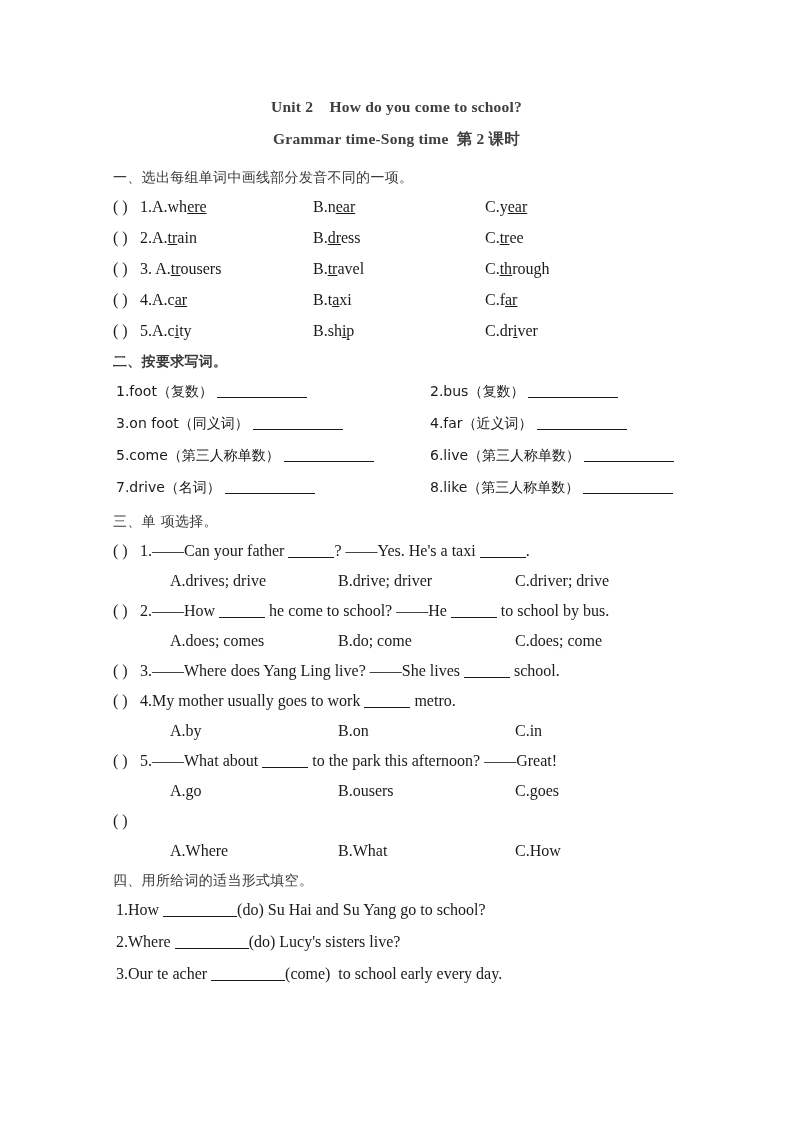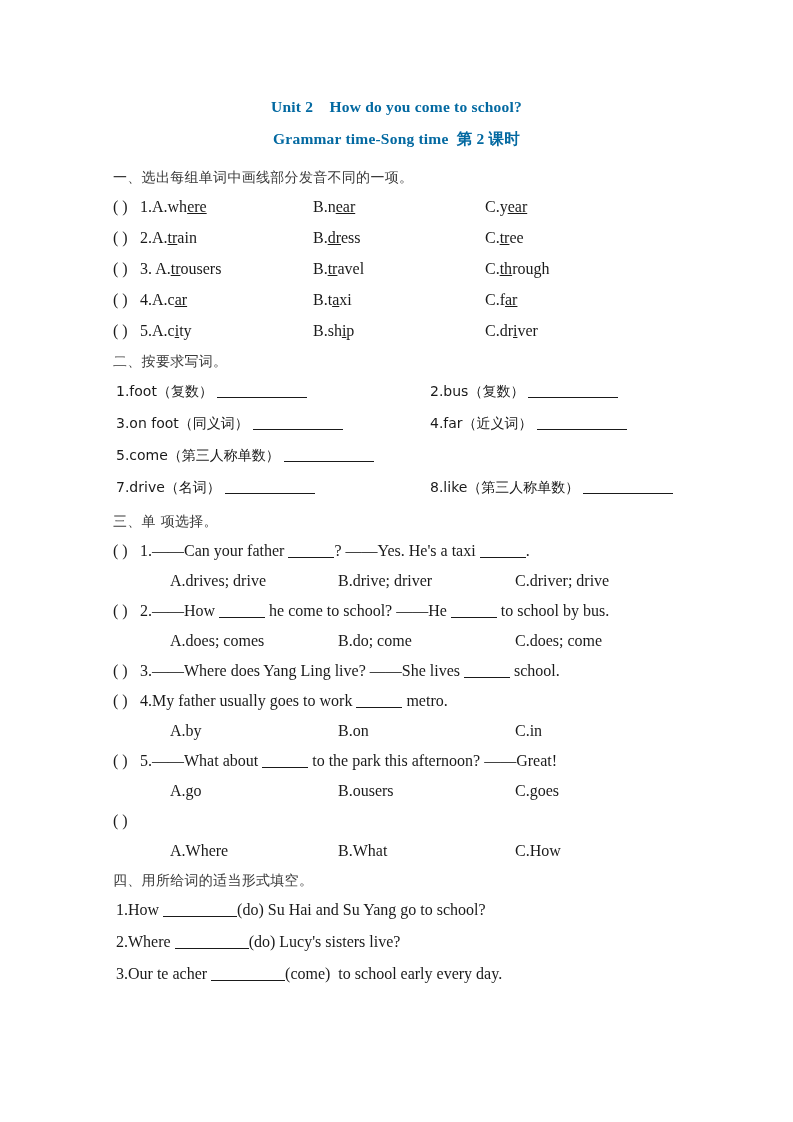--- a/index.html
+++ b/index.html
@@ -27,21 +27,21 @@
     top: 98px;
     width: 567px;
   }
 
   
   .title {
     text-align: center;
     font-weight: bold;
     font-size: 15.5px;
     letter-spacing: 0.2px;
-    color: #0369a1;
+    color: #404040;
     white-space: pre;
   }
   .title-1 { margin-bottom: 13px; }
   .title-2 { margin-bottom: 19px; }
 
   
   .sec-head {
     font-size: 15px;
     color: #3a3a3a;
     margin: 0 0 11px 0;
@@ -149,33 +149,34 @@
       </div>
 
       <div class="p1row">
         <span class="paren"><span>(    )</span></span>
         <span class="optA"><span>5.</span><span>A.</span><span>c</span><span class="u">i</span><span>ty</span></span>
         <span class="optB"><span>B.</span><span>sh</span><span class="u">i</span><span>p</span></span>
         <span class="optC"><span>C.</span><span>dr</span><span class="u">i</span><span>ver</span></span>
       </div>
     </div>
 
-    <div class="sec-head cn tight" style="margin-top:6px;">二、按要求写词。</div>
+    <div class="sec-head cn tight" style="margin-top:6px;font-weight:bold;">二、按要求写词。</div>
 
     <div>
       <div class="p2row">
         <span class="col-l"><span class="cn">1.foot（复数）</span><span> </span><span class="blank b-lg"></span></span>
         <span class="col-r"><span class="cn">2.bus（复数）</span><span> </span><span class="blank b-lg"></span></span>
       </div>
       <div class="p2row">
         <span class="col-l"><span class="cn">3.on foot（同义词）</span><span> </span><span class="blank b-lg"></span></span>
         <span class="col-r"><span class="cn">4.far（近义词）</span><span> </span><span class="blank b-lg"></span></span>
       </div>
       <div class="p2row">
         <span class="col-l"><span class="cn">5.come（第三人称单数）</span><span> </span><span class="blank b-lg"></span></span>
+        <span class="col-r"><span class="cn">6.live（第三人称单数）</span><span> </span><span class="blank b-lg"></span></span>
       </div>
       <div class="p2row">
         <span class="col-l"><span class="cn">7.drive（名词）</span><span> </span><span class="blank b-lg"></span></span>
         <span class="col-r"><span class="cn">8.like（第三人称单数）</span><span> </span><span class="blank b-lg"></span></span>
       </div>
     </div>
 
     <div class="sec-head cn tight" style="margin-top:18px;">三、单 项选择。</div>
 
     <div>
@@ -200,21 +201,21 @@
         <span class="chC">C.does; come</span>
       </div>
 
       <div class="q">
         <span class="paren"><span>(    )</span></span>
         <span class="qtext"><span>3.</span><span>——Where does Yang Ling live? ——She lives </span><span class="blank b-sm"></span><span> school.</span></span>
       </div>
 
       <div class="q">
         <span class="paren"><span>(    )</span></span>
-        <span class="qtext"><span>4.</span><span>My father usually goes to work </span><span class="blank b-sm"></span><span> metro.</span></span>
+        <span class="qtext"><span>4.</span><span>My mother usually goes to work </span><span class="blank b-sm"></span><span> metro.</span></span>
       </div>
       <div class="choices">
         <span class="chA">A.by</span>
         <span class="chB">B.on</span>
         <span class="chC">C.in</span>
       </div>
 
       <div class="q">
         <span class="paren"><span>(    )</span></span>
         <span class="qtext"><span>5.</span><span>——What about </span><span class="blank b-sm"></span><span> to the park this afternoon? ——Great!</span></span>

